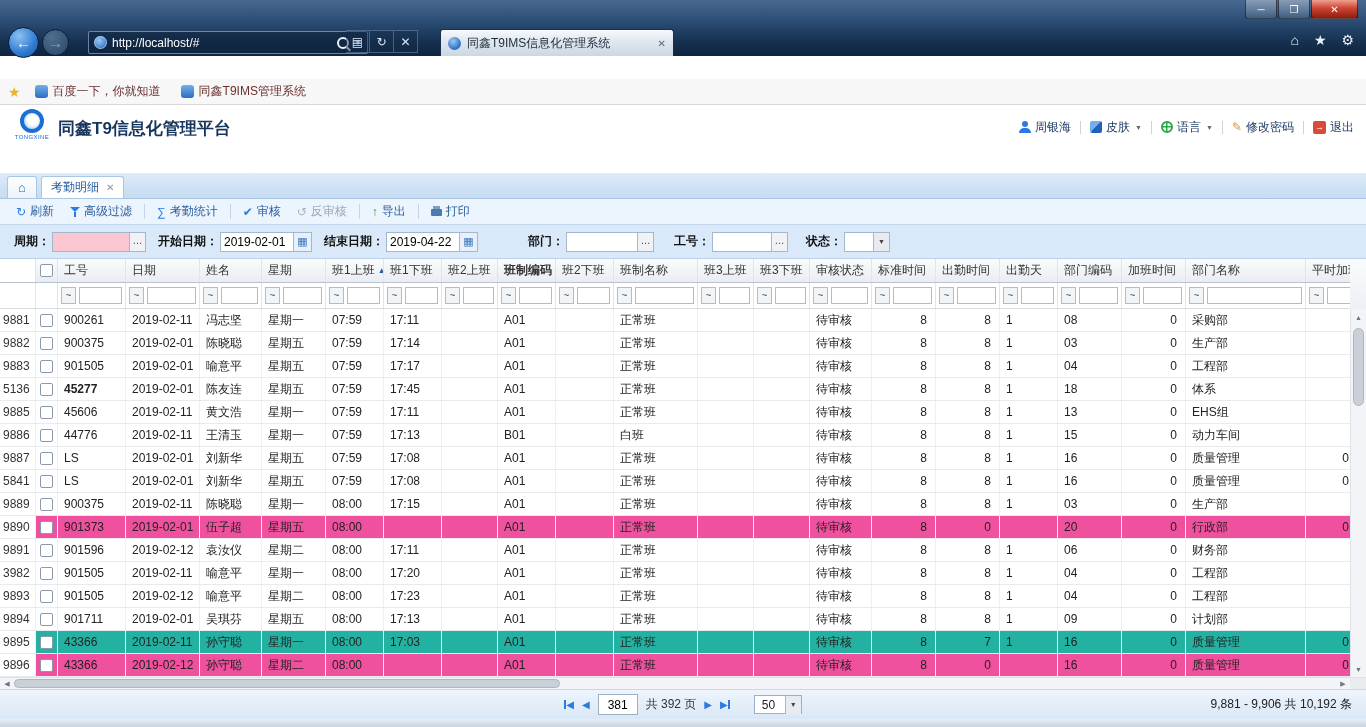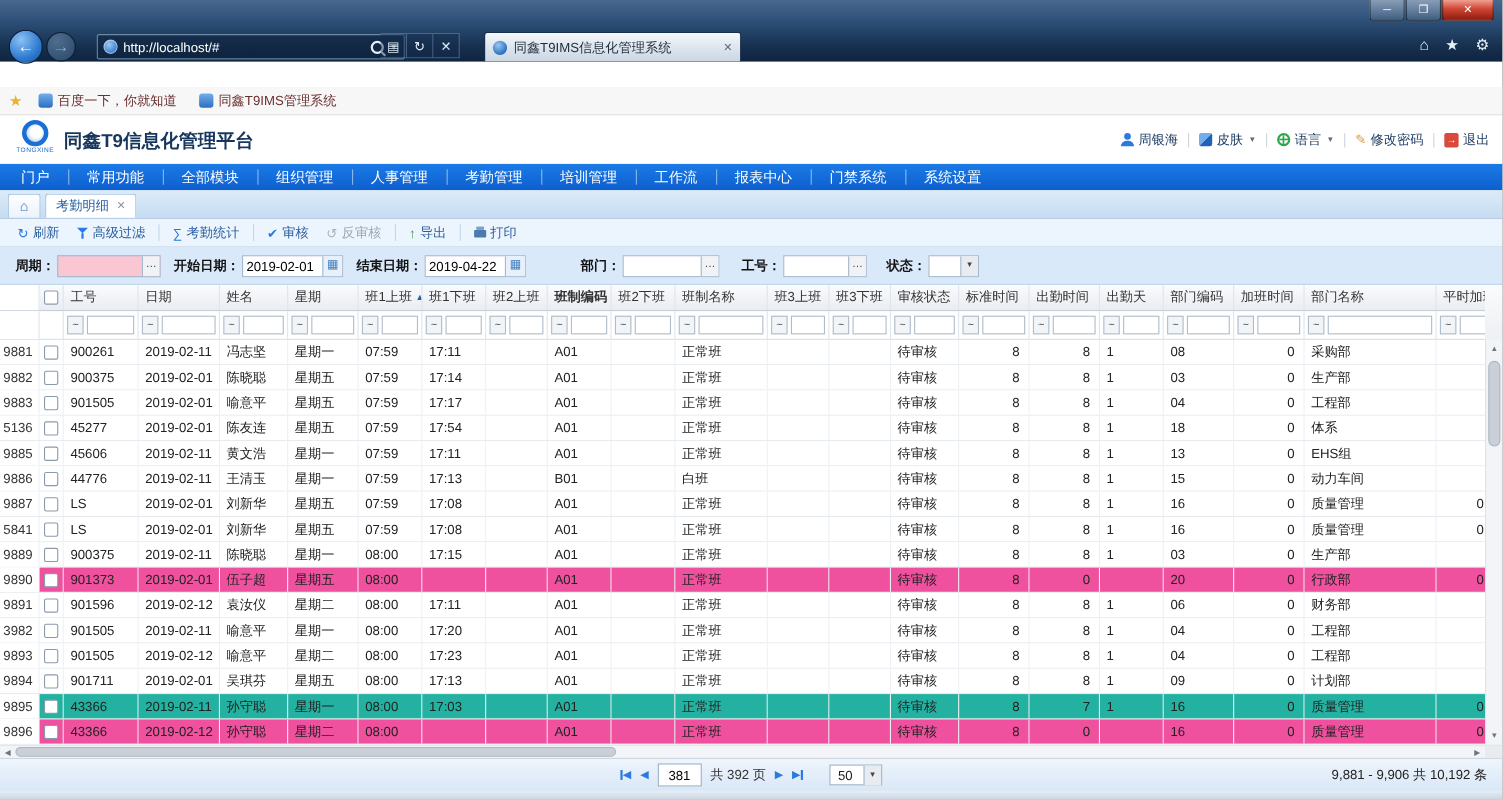--- a/index.html
+++ b/index.html
@@ -234,33 +234,20 @@
         <span>修改密码</span>
       </span>
       <span class="sep-v"></span>
       <span class="ua-item">
         <span class="i-exit">→</span>
         <span>退出</span>
       </span>
     </div>
   </div>
 
-  <div class="navbar" id="nav-items">
-      <span class="nav-item">门户</span>
-      <span class="nav-item">常用功能</span>
-      <span class="nav-item">全部模块</span>
-      <span class="nav-item">组织管理</span>
-      <span class="nav-item">人事管理</span>
-      <span class="nav-item">考勤管理</span>
-      <span class="nav-item">培训管理</span>
-      <span class="nav-item">工作流</span>
-      <span class="nav-item">报表中心</span>
-      <span class="nav-item">门禁系统</span>
-      <span class="nav-item">系统设置</span>
-    </div>
 
   <div class="tabstrip">
     <div class="home-tab">
       <span>⌂</span>
     </div>
     <div class="page-tab">
       <span>考勤明细</span>
       <span class="tab-x">✕</span>
     </div>
   </div>
@@ -521,26 +508,26 @@
           <div class="gc" style="width: 64px;">04</div>
           <div class="gc num" style="width: 64px;">0</div>
           <div class="gc" style="width: 120px;">工程部</div>
           <div class="gc num" style="width: 52px;"></div>
         </div>
         <div class="grow">
           <div class="gc gut">5136</div>
           <div class="gc cbx">
             <span class="chk"></span>
           </div>
-          <div class="gc" style="width: 68px;">45277</div>
+          <div class="gc" style="width: 68px; font-weight: bold;">45277</div>
           <div class="gc" style="width: 74px;">2019-02-01</div>
           <div class="gc" style="width: 62px;">陈友连</div>
           <div class="gc" style="width: 64px;">星期五</div>
           <div class="gc" style="width: 58px;">07:59</div>
-          <div class="gc" style="width: 58px;">17:54</div>
+          <div class="gc" style="width: 58px;">17:45</div>
           <div class="gc" style="width: 56px;"></div>
           <div class="gc" style="width: 58px;">A01</div>
           <div class="gc" style="width: 58px;"></div>
           <div class="gc" style="width: 84px;">正常班</div>
           <div class="gc" style="width: 56px;"></div>
           <div class="gc" style="width: 56px;"></div>
           <div class="gc" style="width: 62px;">待审核</div>
           <div class="gc num" style="width: 64px;">8</div>
           <div class="gc num" style="width: 64px;">8</div>
           <div class="gc" style="width: 58px;">1</div>

